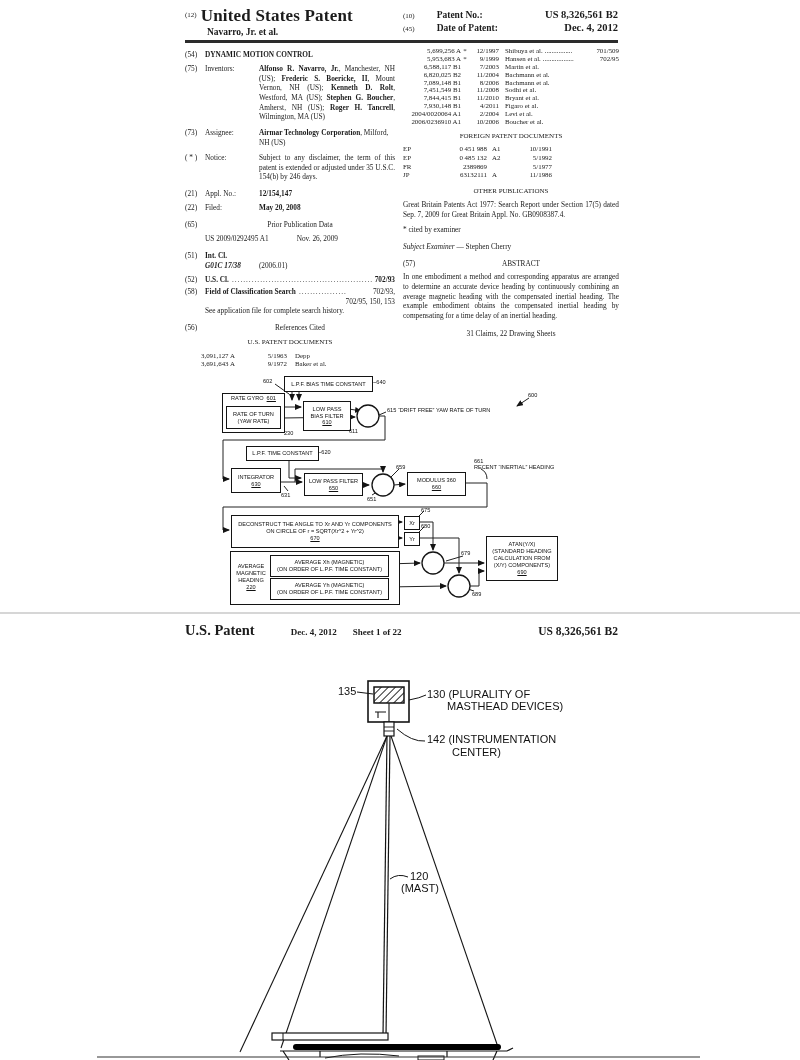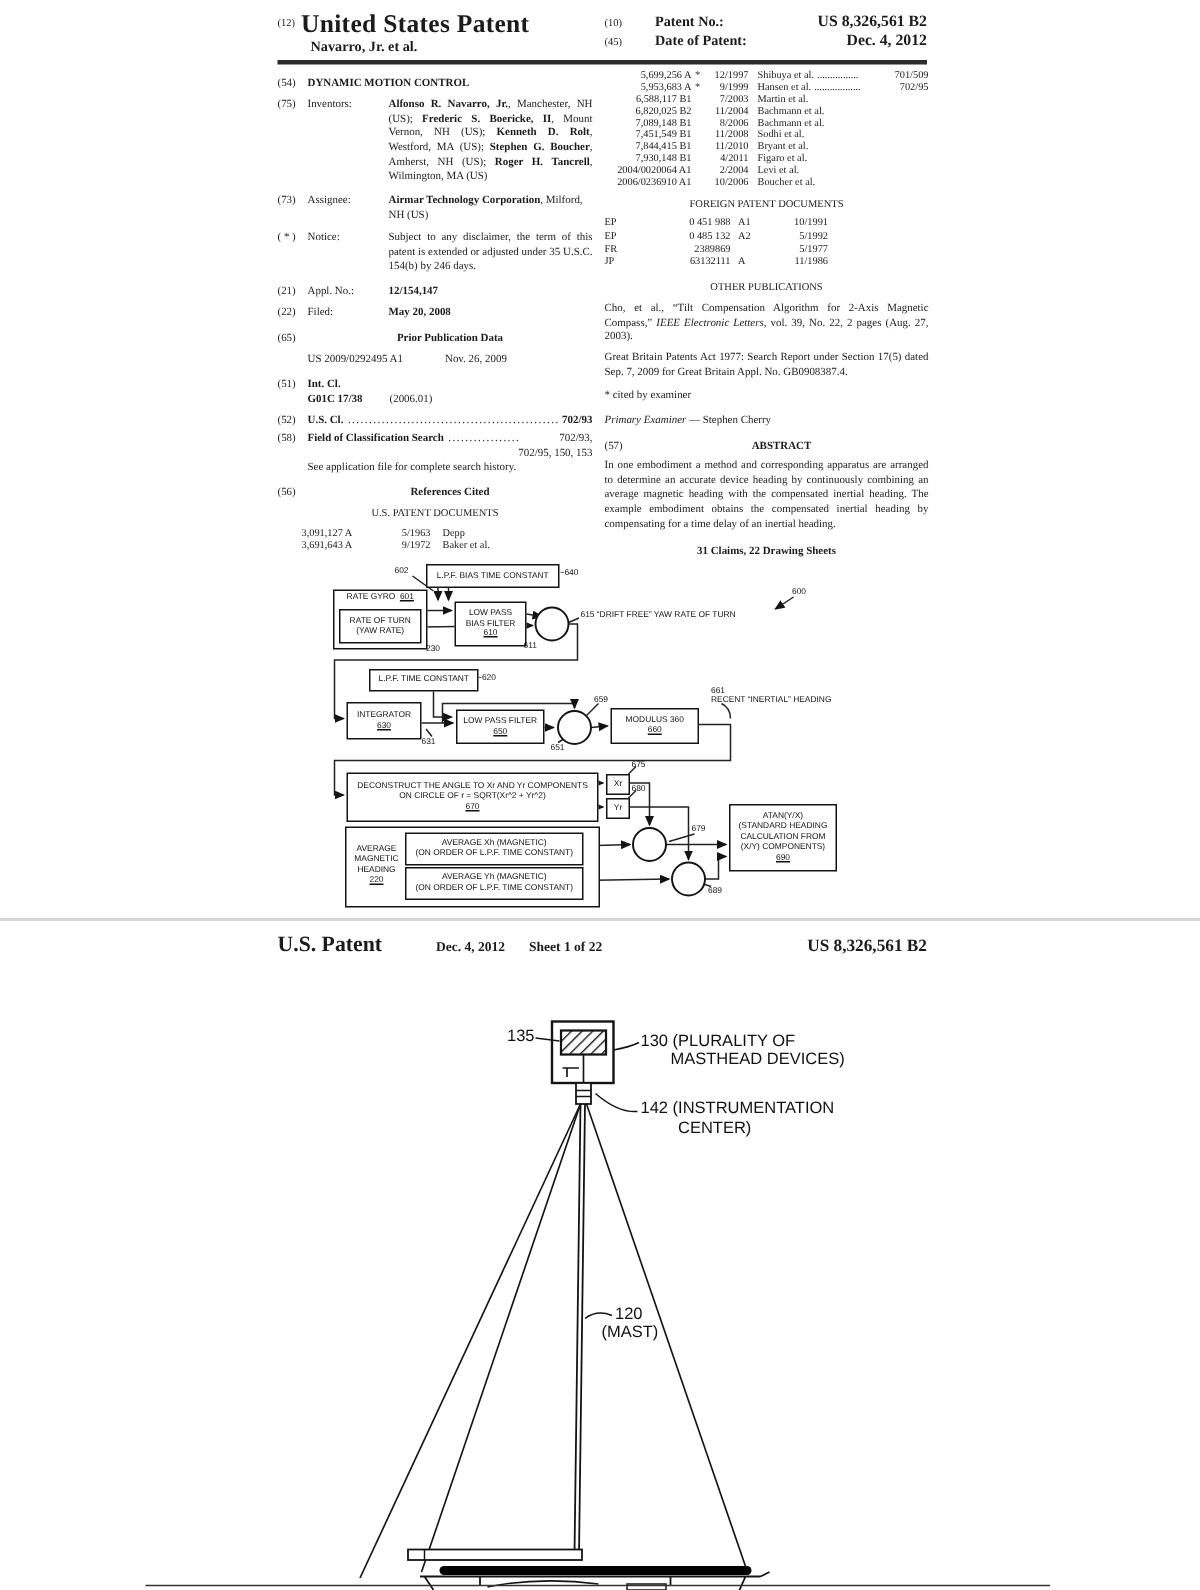--- a/index.html
+++ b/index.html
@@ -22,23 +22,23 @@
   
   .col{position:absolute;z-index:3;font-size:7.3px;line-height:1.32;}
   #colL{left:185px;top:50px;width:210px;}
   #colR{left:403px;top:47px;width:216px;}
   .row{display:flex;align-items:baseline;margin-bottom:4.5px;}
   .tag{width:20px;flex:none;}
   .lbl{width:54px;flex:none;}
   .val{flex:1;}
   .just{text-align:justify;}
   .flex1{flex:1;}
-  .chead{text-align:center;font-weight:700;}
+  .chead{text-align:center;font-weight:400;}
   .cheadn{text-align:center;}
-  .bi{font-weight:700;}
+  .bi{font-weight:700;font-style:italic;}
   .dots{flex:1;overflow:hidden;white-space:nowrap;letter-spacing:1px;margin:0 3px;}
   .tr{display:block;text-align:right;}
   .line{display:block;}
   .flexline{display:flex;align-items:baseline;}
   .gap28{margin-left:28px;}
   .gap18{margin-left:18px;}
 
   .refrow{display:flex;align-items:baseline;font-size:6.9px;line-height:1.07;margin-bottom:.5px;}
   .rn{width:58px;text-align:right;flex:none;white-space:nowrap;}
   .rs{width:8px;text-align:center;flex:none;}
@@ -345,24 +345,23 @@
       <span class="fd">5/1977</span>
     </div>
   <div class="frow">
       <span class="fc">JP</span>
       <span class="fn">63132111</span>
       <span class="fk">A</span>
       <span class="fd">11/1986</span>
     </div>
 
   <div class="cheadn" style="font-size:7px;margin:7px 0 4px">OTHER PUBLICATIONS</div>
-  <div class="pub"><span>Cho, et al., “Tilt Compensation Algorithm for 2-Axis Magnetic Compass,” </span><i>IEEE Electronic Letters</i><span>, vol. 39, No. 22, 2 pages (Aug. 27, 2003).</span></div>
   <div class="pub">Great Britain Patents Act 1977: Search Report under Section 17(5) dated Sep. 7, 2009 for Great Britain Appl. No. GB0908387.4.</div>
   <div style="margin:6px 0 7px">* cited by examiner</div>
-  <div style="margin-bottom:7px"><i>Primary Examiner</i><span> — Stephen Cherry</span></div>
+  <div style="margin-bottom:7px"><i>Subject Examiner</i><span> — Stephen Cherry</span></div>
   <div class="row" style="margin-bottom:4px">
     <span class="tag">(57)</span>
     <b class="chead flex1">ABSTRACT</b>
   </div>
   <div class="just" style="margin-bottom:9px">In one embodiment a method and corresponding apparatus are arranged to determine an accurate device heading by continuously combining an average magnetic heading with the compensated inertial heading. The example embodiment obtains the compensated inertial heading by compensating for a time delay of an inertial heading.</div>
   <b class="chead" style="display:block">31 Claims, 22 Drawing Sheets</b>
 </div>
 
 <div class="db" style="left:284px;top:376px;width:87px;height:14px"><span>L.P.F. BIAS TIME CONSTANT</span></div>
 <div class="db dbt" style="left:222px;top:393px;width:61px;height:37px"><span class="hrow"><span>RATE GYRO</span><u>601</u></span></div>

